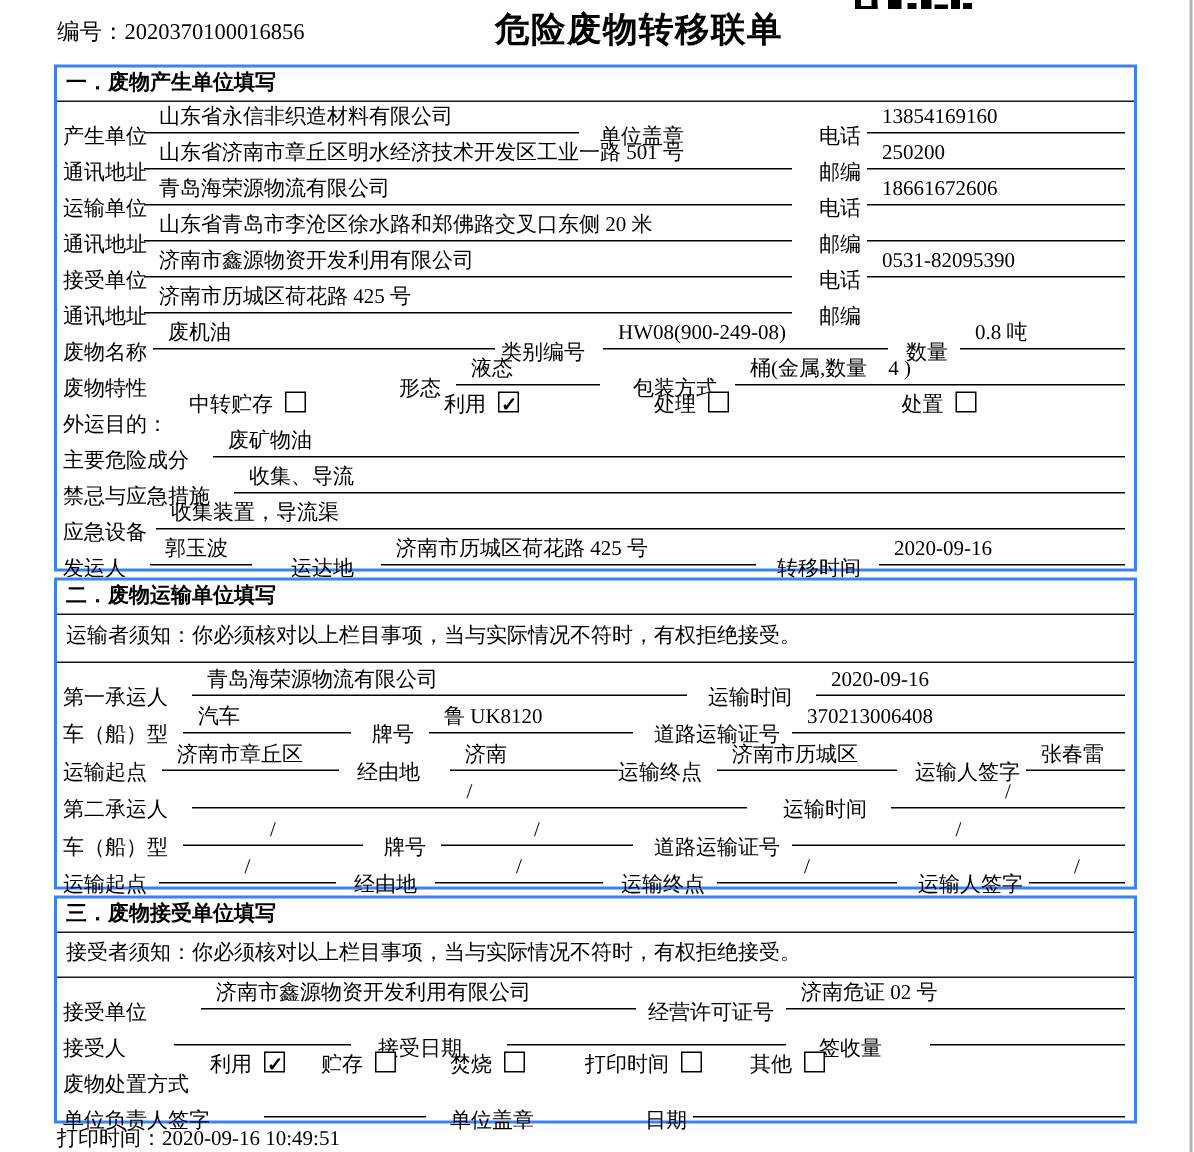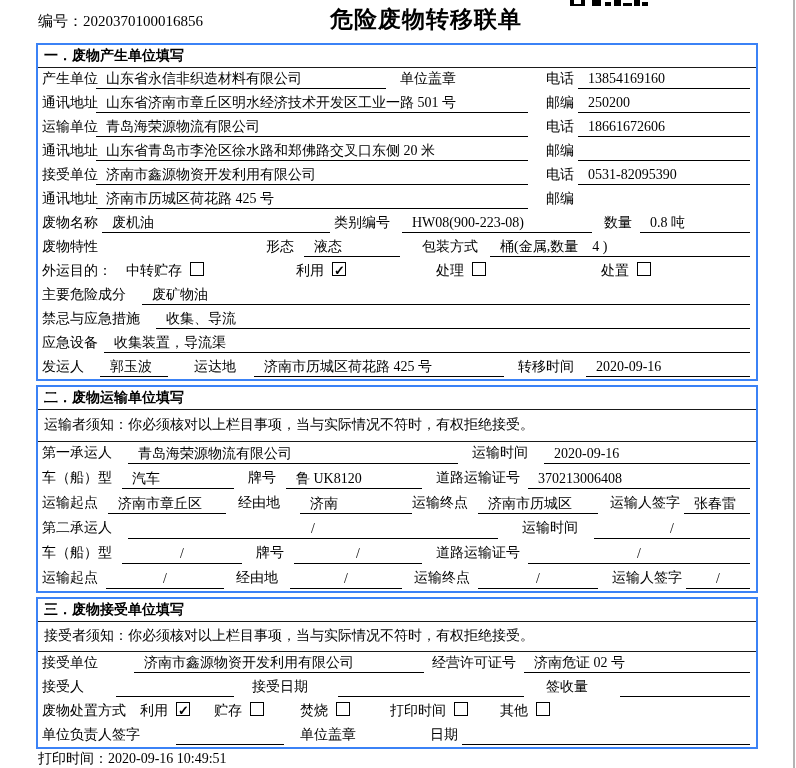--- a/index.html
+++ b/index.html
@@ -10,21 +10,21 @@
   .title  { position:absolute; left:0; right:0; top:4px; margin:0; text-align:center;
             padding-left:56px; font-size:23px; font-weight:bold; letter-spacing:1px; }
   .qr { position:absolute; left:570px; top:0; }
   .box { position:absolute; left:36px; width:722px; border:2px solid #3b82f6;
          box-sizing:border-box; background:#fff; }
   .hdr { height:22px; line-height:21px; font-weight:bold; padding-left:6px;
          border-bottom:1px solid #1a1a1a; font-size:14px; }
   .notice { position:absolute; left:0; right:0; top:22px; padding-left:6px;
             border-bottom:1px solid #1a1a1a; white-space:nowrap; }
   .row { position:absolute; left:0; right:0; height:24px; }
-  .lb  { position:absolute; top:0; line-height:24px; white-space:nowrap; }
+  .lb  { position:absolute; top:13px; line-height:24px; white-space:nowrap; }
   .ul  { position:absolute; bottom:2px; height:20px; line-height:20px;
          border-bottom:1px solid #000; padding-left:10px; white-space:nowrap;
          box-sizing:border-box; overflow:hidden; }
   .ul.ctr { text-align:center; padding-left:0; }
   .opt { position:absolute; top:0; line-height:24px; white-space:nowrap; }
   .cb  { display:inline-block; width:12px; height:12px; border:1px solid #000;
          margin-left:8px; vertical-align:-1px; position:relative; background:#fff; }
   .cb.checked::after { content:"✓"; position:absolute; left:1px; top:-4px;
          font-size:13px; font-weight:bold; }
   .footer { position:absolute; left:38px; top:750px; font-size:14px; white-space:nowrap; }
@@ -95,21 +95,21 @@
     <div class="row" style="top:142px">
       <span class="lb" style="left:4px">通讯地址</span>
       <span class="ul" style="left:58px;width:432px">济南市历城区荷花路 425 号</span>
       <span class="lb" style="left:508px">邮编</span>
     </div>
 
     <div class="row" style="top:166px">
       <span class="lb" style="left:4px">废物名称</span>
       <span class="ul" style="left:64px;width:228px">废机油</span>
       <span class="lb" style="left:296px">类别编号</span>
-      <span class="ul" style="left:364px;width:190px">HW08(900-223-08)</span>
+      <span class="ul" style="left:364px;width:190px">HW08(900-249-08)</span>
       <span class="lb" style="left:566px">数量</span>
       <span class="ul" style="left:602px;right:6px">0.8 吨</span>
     </div>
 
     <div class="row" style="top:190px">
       <span class="lb" style="left:4px">废物特性</span>
       <span class="lb" style="left:228px">形态</span>
       <span class="ul" style="left:266px;width:96px">液态</span>
       <span class="lb" style="left:384px">包装方式</span>
       <span class="ul" style="left:452px;right:6px">桶(金属,数量　4 )</span>

